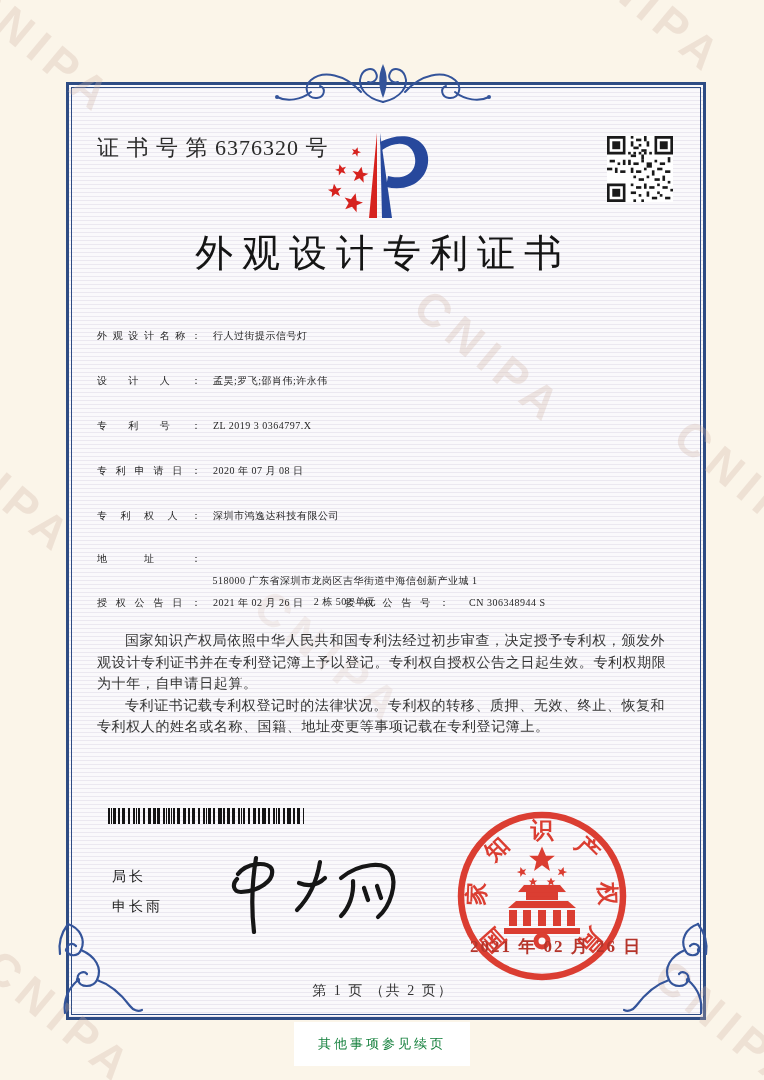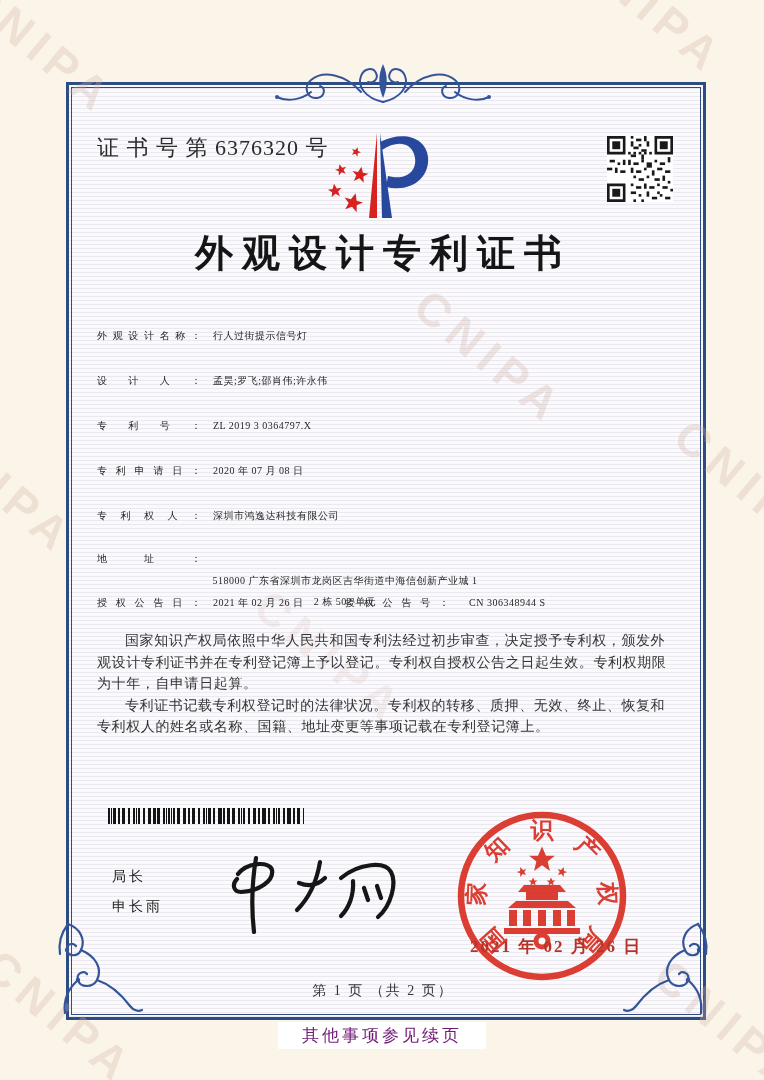--- a/index.html
+++ b/index.html
@@ -11,21 +11,21 @@
       transform:rotate(40deg);white-space:nowrap;z-index:2;pointer-events:none;}
   
   .frame{position:absolute;left:66px;top:82px;width:634px;height:932px;z-index:1;
          border:3px solid #2e4c84;background-color:#faf9fb;
          background-image:repeating-linear-gradient(0deg,#ebe8f0 0px,#ebe8f0 1px,transparent 1px,transparent 4px);}
   .frame::after{content:"";position:absolute;inset:2px;border:1px solid #2e4c84;}
   .orn{position:absolute;z-index:3;}
   .content{position:absolute;z-index:4;}
   .cert-no{position:absolute;left:97px;top:133px;font-size:22px;letter-spacing:1px;color:#2b2b2b;z-index:4;}
   .title{position:absolute;left:66px;top:228px;width:634px;margin:0;text-align:center;
-         font-size:38px;font-weight:bold;letter-spacing:9px;color:#151515;z-index:4;}
+         font-size:38px;font-weight:normal;letter-spacing:9px;color:#151515;z-index:4;}
   .frow{position:absolute;left:97px;width:580px;font-size:10px;line-height:22px;color:#262626;z-index:4;}
   .flabel{display:inline-block;width:104px;text-align:justify;text-align-last:justify;
           vertical-align:top;color:#262626;}
   .fvalue{margin-left:12px;letter-spacing:0.5px;vertical-align:top;}
   .addr{display:inline-block;width:472px;line-height:21px;text-align:center;}
   .pos{position:absolute;}
   .paras{position:absolute;left:97px;top:630px;width:572px;font-size:14px;line-height:21.5px;
          color:#333;letter-spacing:0.6px;z-index:4;}
   .paras p{margin:0;text-indent:2em;}
   .barcode{position:absolute;left:108px;top:808px;width:196px;height:16px;z-index:4;
@@ -37,22 +37,22 @@
            font-size:14px;letter-spacing:3px;color:#222;z-index:4;}
   .sig{position:absolute;left:225px;top:850px;z-index:5;}
   .seal{position:absolute;left:452px;top:806px;z-index:4;opacity:0.93;}
   .sealch{font-size:23px;font-weight:bold;fill:#d93023;text-anchor:middle;
           font-family:"Liberation Serif","DejaVu Serif",serif;}
   .seal-date{position:absolute;left:470px;top:935px;font-size:17px;letter-spacing:2px;
              color:#b5342a;font-weight:bold;z-index:5;white-space:nowrap;}
   .page-info{position:absolute;left:66px;top:982px;width:634px;text-align:center;
              font-size:14px;letter-spacing:2px;color:#333;z-index:4;}
   .cont-note{position:absolute;left:382px;top:1022px;transform:translateX(-50%);
-             background:#ffffff;padding:2px 24px;font-size:17px;letter-spacing:3px;
-             color:#701a75;z-index:4;white-space:nowrap;}
+             background:#ffffff;padding:13px 24px;font-size:13px;letter-spacing:3px;
+             color:#15803d;z-index:4;white-space:nowrap;}
 </style>
 </head>
 <body>
 
 <div class="page">
 
   <div class="wm" style="left:-50px;top:20px">CNIPA</div>
   <div class="wm" style="left:560px;top:-20px">CNIPA</div>
   <div class="wm" style="left:400px;top:330px">CNIPA</div>
   <div class="wm" style="left:-90px;top:460px">CNIPA</div>

